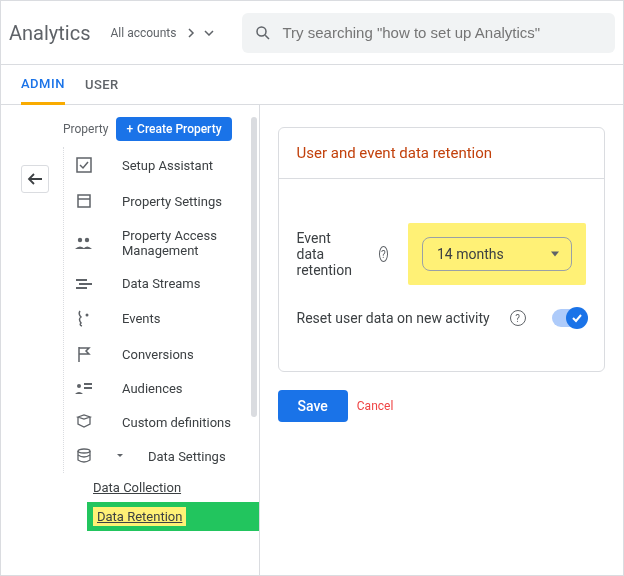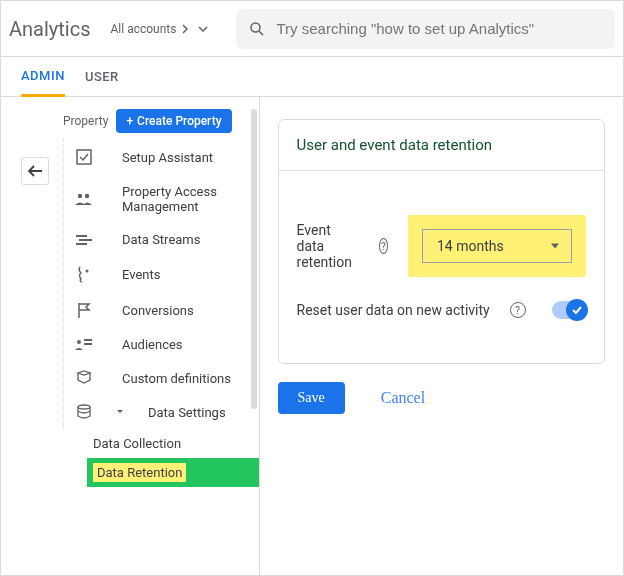--- a/index.html
+++ b/index.html
@@ -9,34 +9,34 @@
     color: #3c4043;
     background: #fff;
     width: 624px;
     height: 576px;
     overflow: hidden;
     border: 1px solid #dadce0;
   }
   .header {
     display: flex;
     align-items: center;
-    height: 56px;
+    height: 64px;
     border-bottom: 1px solid #dadce0;
     padding: 0 8px;
   }
   .brand {
     font-size: 20px;
     color: #5f6368;
     font-weight: 400;
     padding-right: 12px;
   }
   .account-switcher {
     display: flex;
     align-items: center;
-    gap: 6px;
+    gap: 12px;
     color: #5f6368;
     font-size: 12px;
     padding: 4px 8px;
     cursor: pointer;
     flex: 0 0 auto;
   }
   .acct-dropdown {
     margin-left: auto;
     margin-right: 10px;
     color: #5f6368;
@@ -174,20 +174,21 @@
   }
   .sub-list {
     list-style: none;
     padding-left: 42px;
   }
   .sub-item {
     padding: 7px 6px;
     font-size: 13px;
     color: #3c4043;
     cursor: pointer;
+    text-decoration: underline;
   }
   .sub-item.active {
     background: #22c55e;
   }
   .hl {
     background: #fff176;
     padding: 2px 4px;
   }
   .main {
     flex: 1;
@@ -196,21 +197,21 @@
   }
   .card {
     border: 1px solid #dadce0;
     border-radius: 6px;
     overflow: hidden;
   }
   .card-head {
     padding: 16px 18px;
     border-bottom: 1px solid #dadce0;
     font-size: 15px;
-    color: #14532d;
+    color: #c2410c;
   }
   .card-body {
     padding: 44px 18px 20px 18px;
   }
   .row {
     display: flex;
     align-items: center;
     gap: 20px;
     margin-bottom: 24px;
   }
@@ -228,21 +229,21 @@
   }
   .select-wrap {
     background: #fff176;
     padding: 14px 14px;
     border-radius: 2px;
     display: flex;
     align-items: center;
   }
   .select {
     border: 1px solid #9aa0a6;
-    border-radius: 0;
+    border-radius: 8px;
     padding: 8px 40px 8px 14px;
     font-size: 14px;
     color: #3c4043;
     position: relative;
     min-width: 150px;
     background: #fff176;
     cursor: pointer;
   }
   .select::after {
     content: '';
@@ -273,37 +274,36 @@
     background: #1a73e8;
     border-radius: 50%;
     display: flex;
     align-items: center;
     justify-content: center;
     color: #fff;
     font-size: 12px;
   }
   .actions {
     display: flex;
-    gap: 36px;
+    gap: 9px;
     align-items: center;
     margin-top: 18px;
-    font-family: Liberation Serif, serif;
   }
   .btn-primary {
     background: #1a73e8;
     color: #fff;
     padding: 8px 20px;
     border-radius: 4px;
     font-size: 14px;
     font-weight: 500;
     cursor: pointer;
   }
   .btn-link {
-    color: #3b82f6;
-    font-size: 16px;
+    color: #ef4444;
+    font-size: 12px;
     cursor: pointer;
   }
   svg { display: block; }
 </style>
 </head>
 <body>
 
 <div class="header">
   <div class="brand">Analytics</div>
   <div class="account-switcher">
@@ -359,20 +359,29 @@
         <span class="ic">
           <svg width="18" height="18" viewBox="0 0 18 18">
               <rect x="2" y="2" width="14" height="14" stroke="#5f6368" stroke-width="1.5" fill="none"></rect>
               <path d="M5 9 L8 12 L13 6" stroke="#5f6368" stroke-width="1.5" fill="none"></path>
             </svg>
         </span>
         <span>Setup Assistant</span>
       </li>
       <li class="nav-item">
         <span class="ic">
+          <svg width="18" height="18" viewBox="0 0 18 18">
+              <rect x="3" y="3" width="12" height="12" stroke="#5f6368" stroke-width="1.5" fill="none"></rect>
+              <line x1="3" y1="7" x2="15" y2="7" stroke="#5f6368" stroke-width="1.5"></line>
+            </svg>
+        </span>
+        <span>Property Settings</span>
+      </li>
+      <li class="nav-item">
+        <span class="ic">
           <svg width="20" height="14" viewBox="0 0 20 14">
               <circle cx="6" cy="4" r="2.2" fill="#5f6368"></circle>
               <circle cx="13" cy="4" r="2.2" fill="#5f6368"></circle>
               <path d="M1 13 Q6 8 11 13" fill="#5f6368"></path>
               <path d="M9 13 Q13 8 18 13" fill="#5f6368"></path>
             </svg>
         </span>
         <span style="max-width:130px">Property Access Management</span>
       </li>
       <li class="nav-item">

